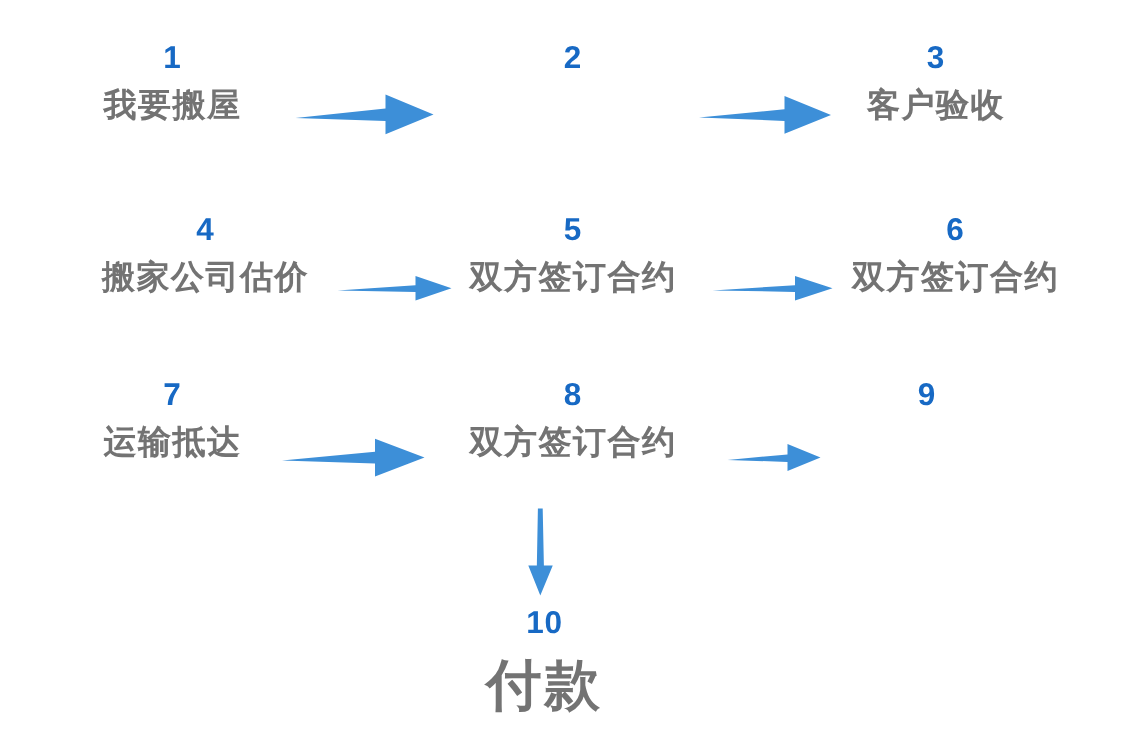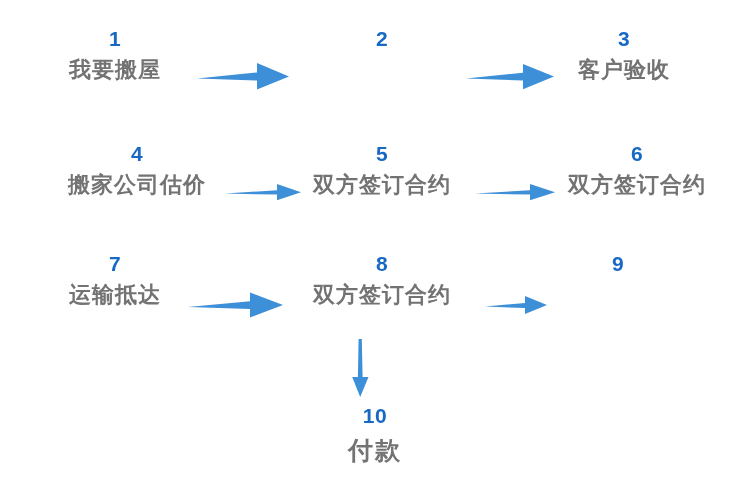--- a/index.html
+++ b/index.html
@@ -45,21 +45,21 @@
     color: #737373;
     letter-spacing: 1px;
   }
 
   
   .step.final .step-num {
     font-size: 21px;
     margin-bottom: 12px;
   }
   .step.final .step-label {
-    font-size: 25px;
+    font-size: 37px;
     letter-spacing: 2px;
   }
 
   
   .arrow {
     position: absolute;
     transform: translate(-50%, -50%);
   }
   .arrow svg { display: block; overflow: visible; }
 </style>
@@ -146,18 +146,18 @@
   <div class="step" style="left:618px; top:253px;">
     <span class="step-num">9</span>
   </div>
 
   <div class="arrow" style="left:360px; top:368px;">
     <svg width="26" height="62" viewBox="0 0 26 62" aria-hidden="true">
       <path d="M11.6 2 L14.8 2 L15.6 40 L21.5 40 L13.2 60 L5.2 40 L10.9 40 Z" fill="#3d8fd8"></path>
     </svg>
   </div>
 
-  <div class="step final" style="left:375px; top:405px;">
+  <div class="step final" style="left:363px; top:405px;">
     <span class="step-num">10</span>
     <span class="step-label">付款</span>
   </div>
 
 </div>
 
 </body></html>

